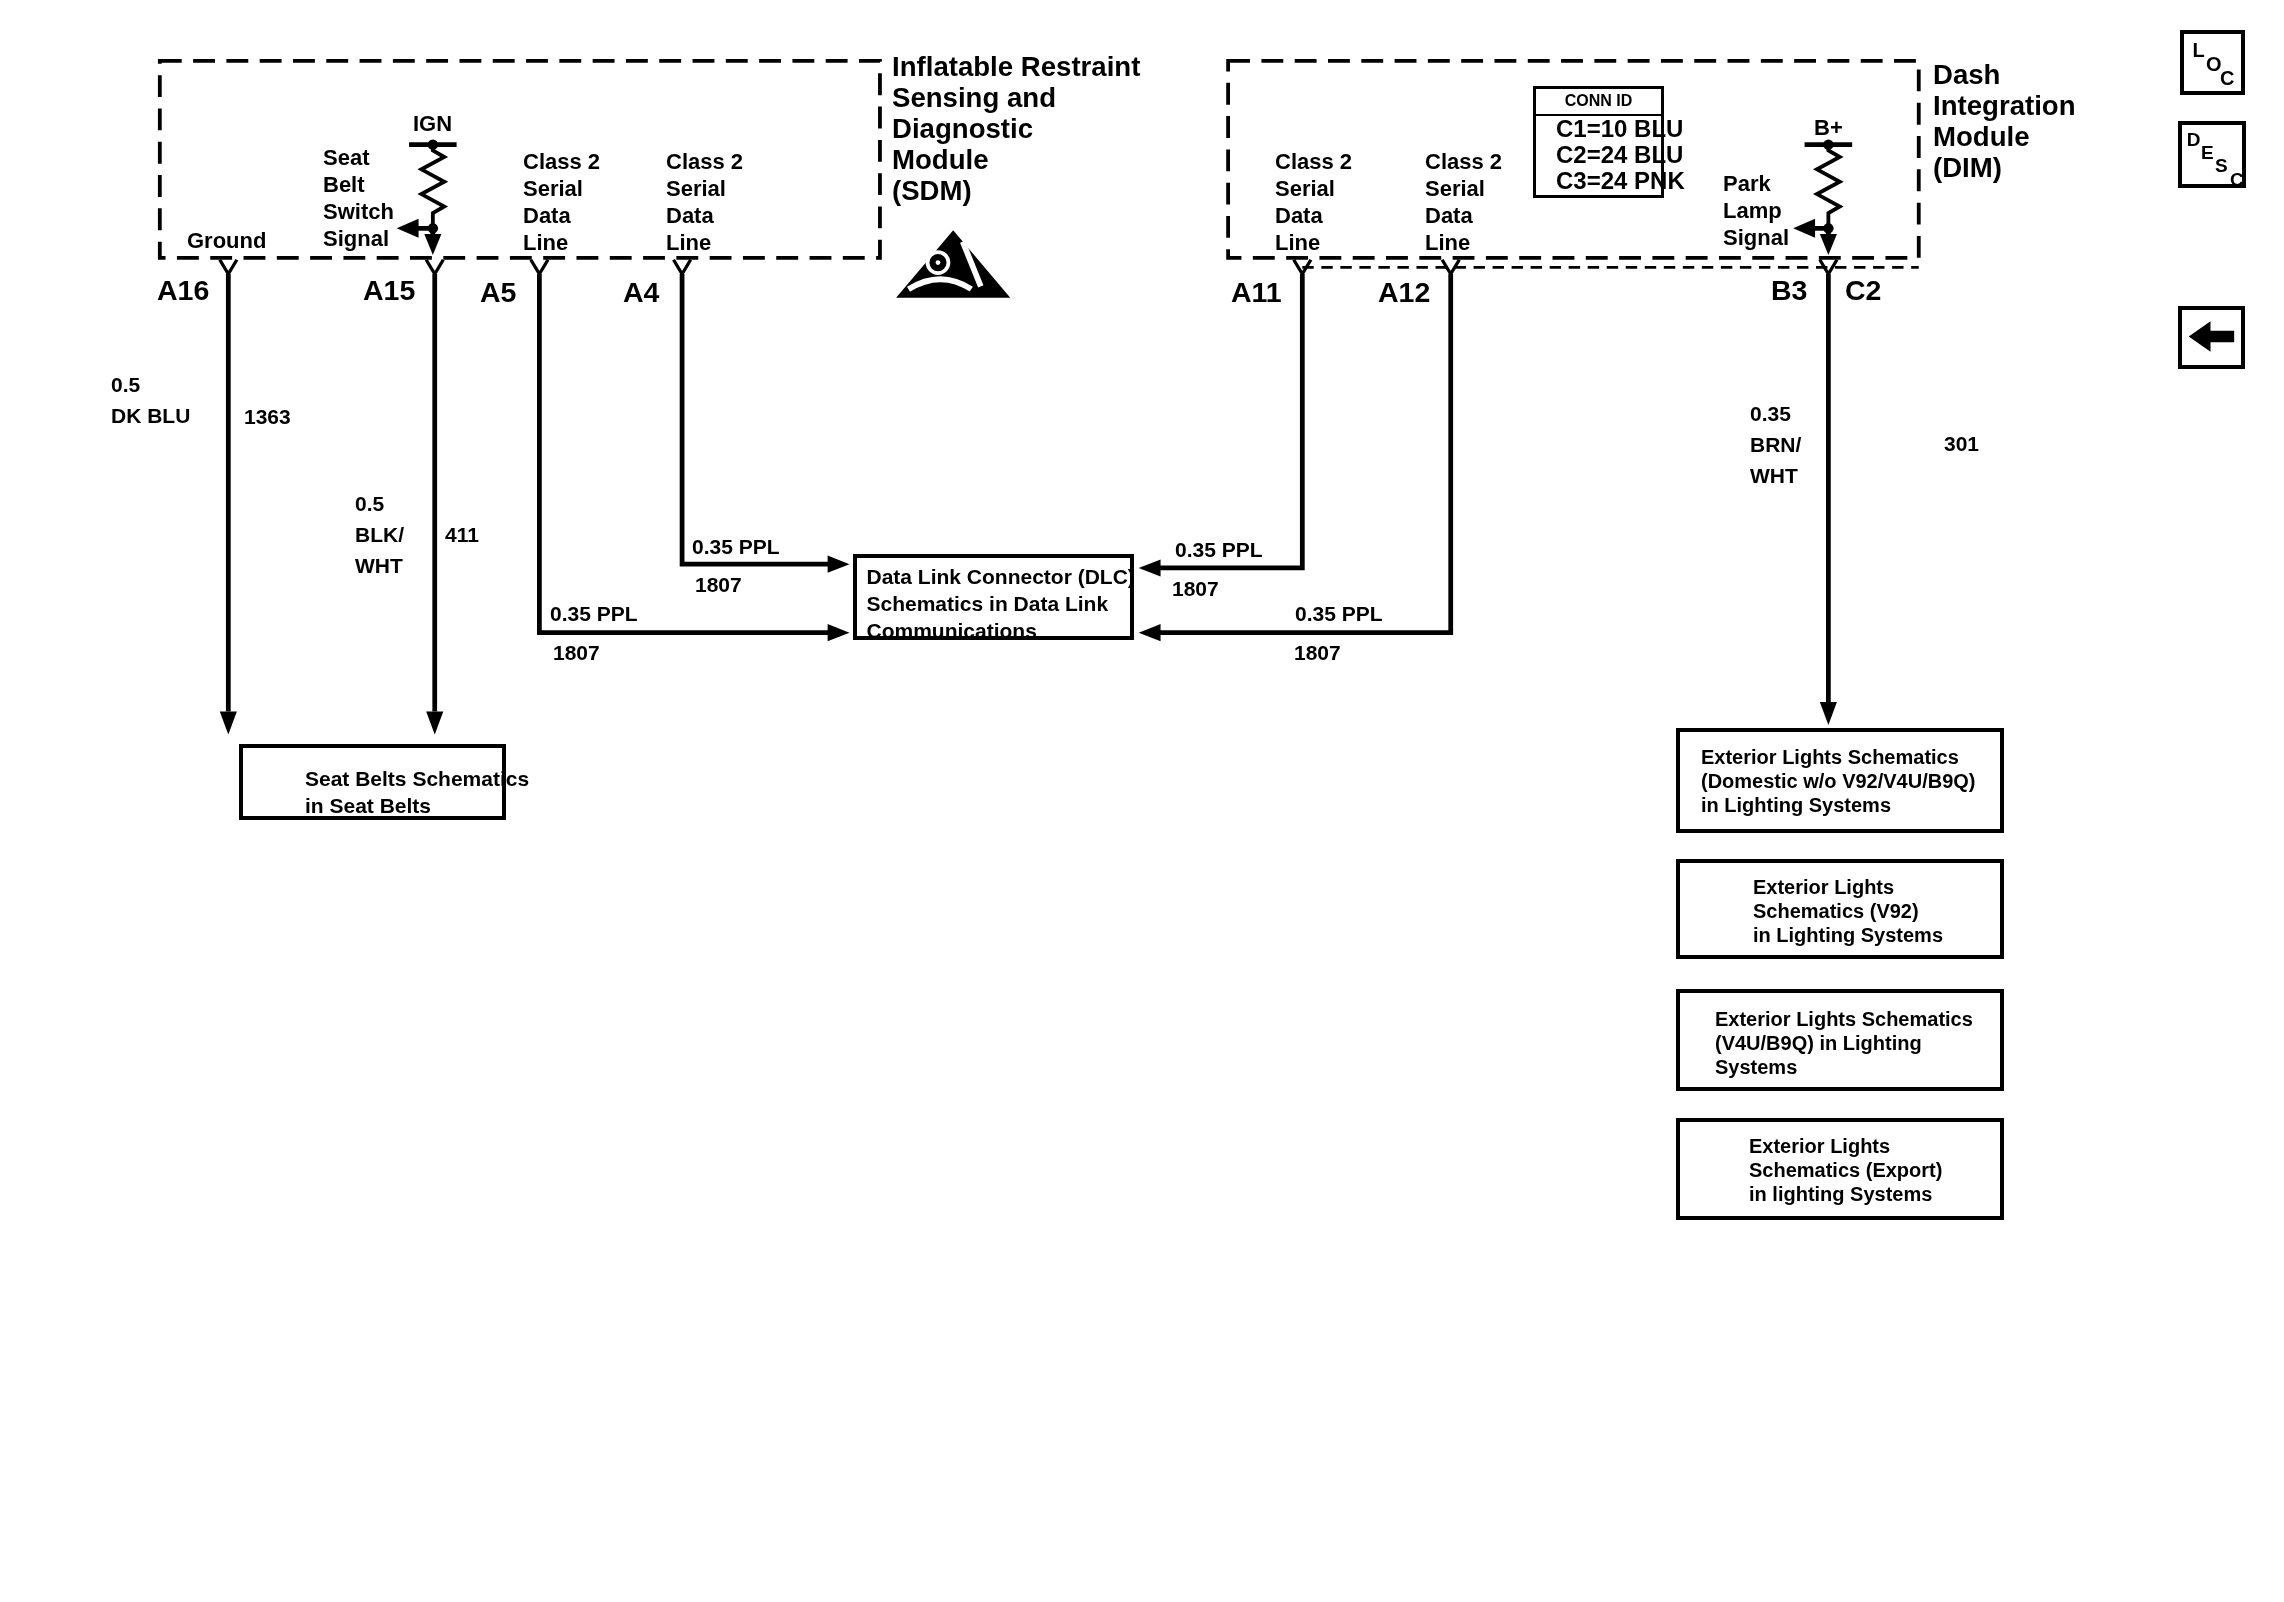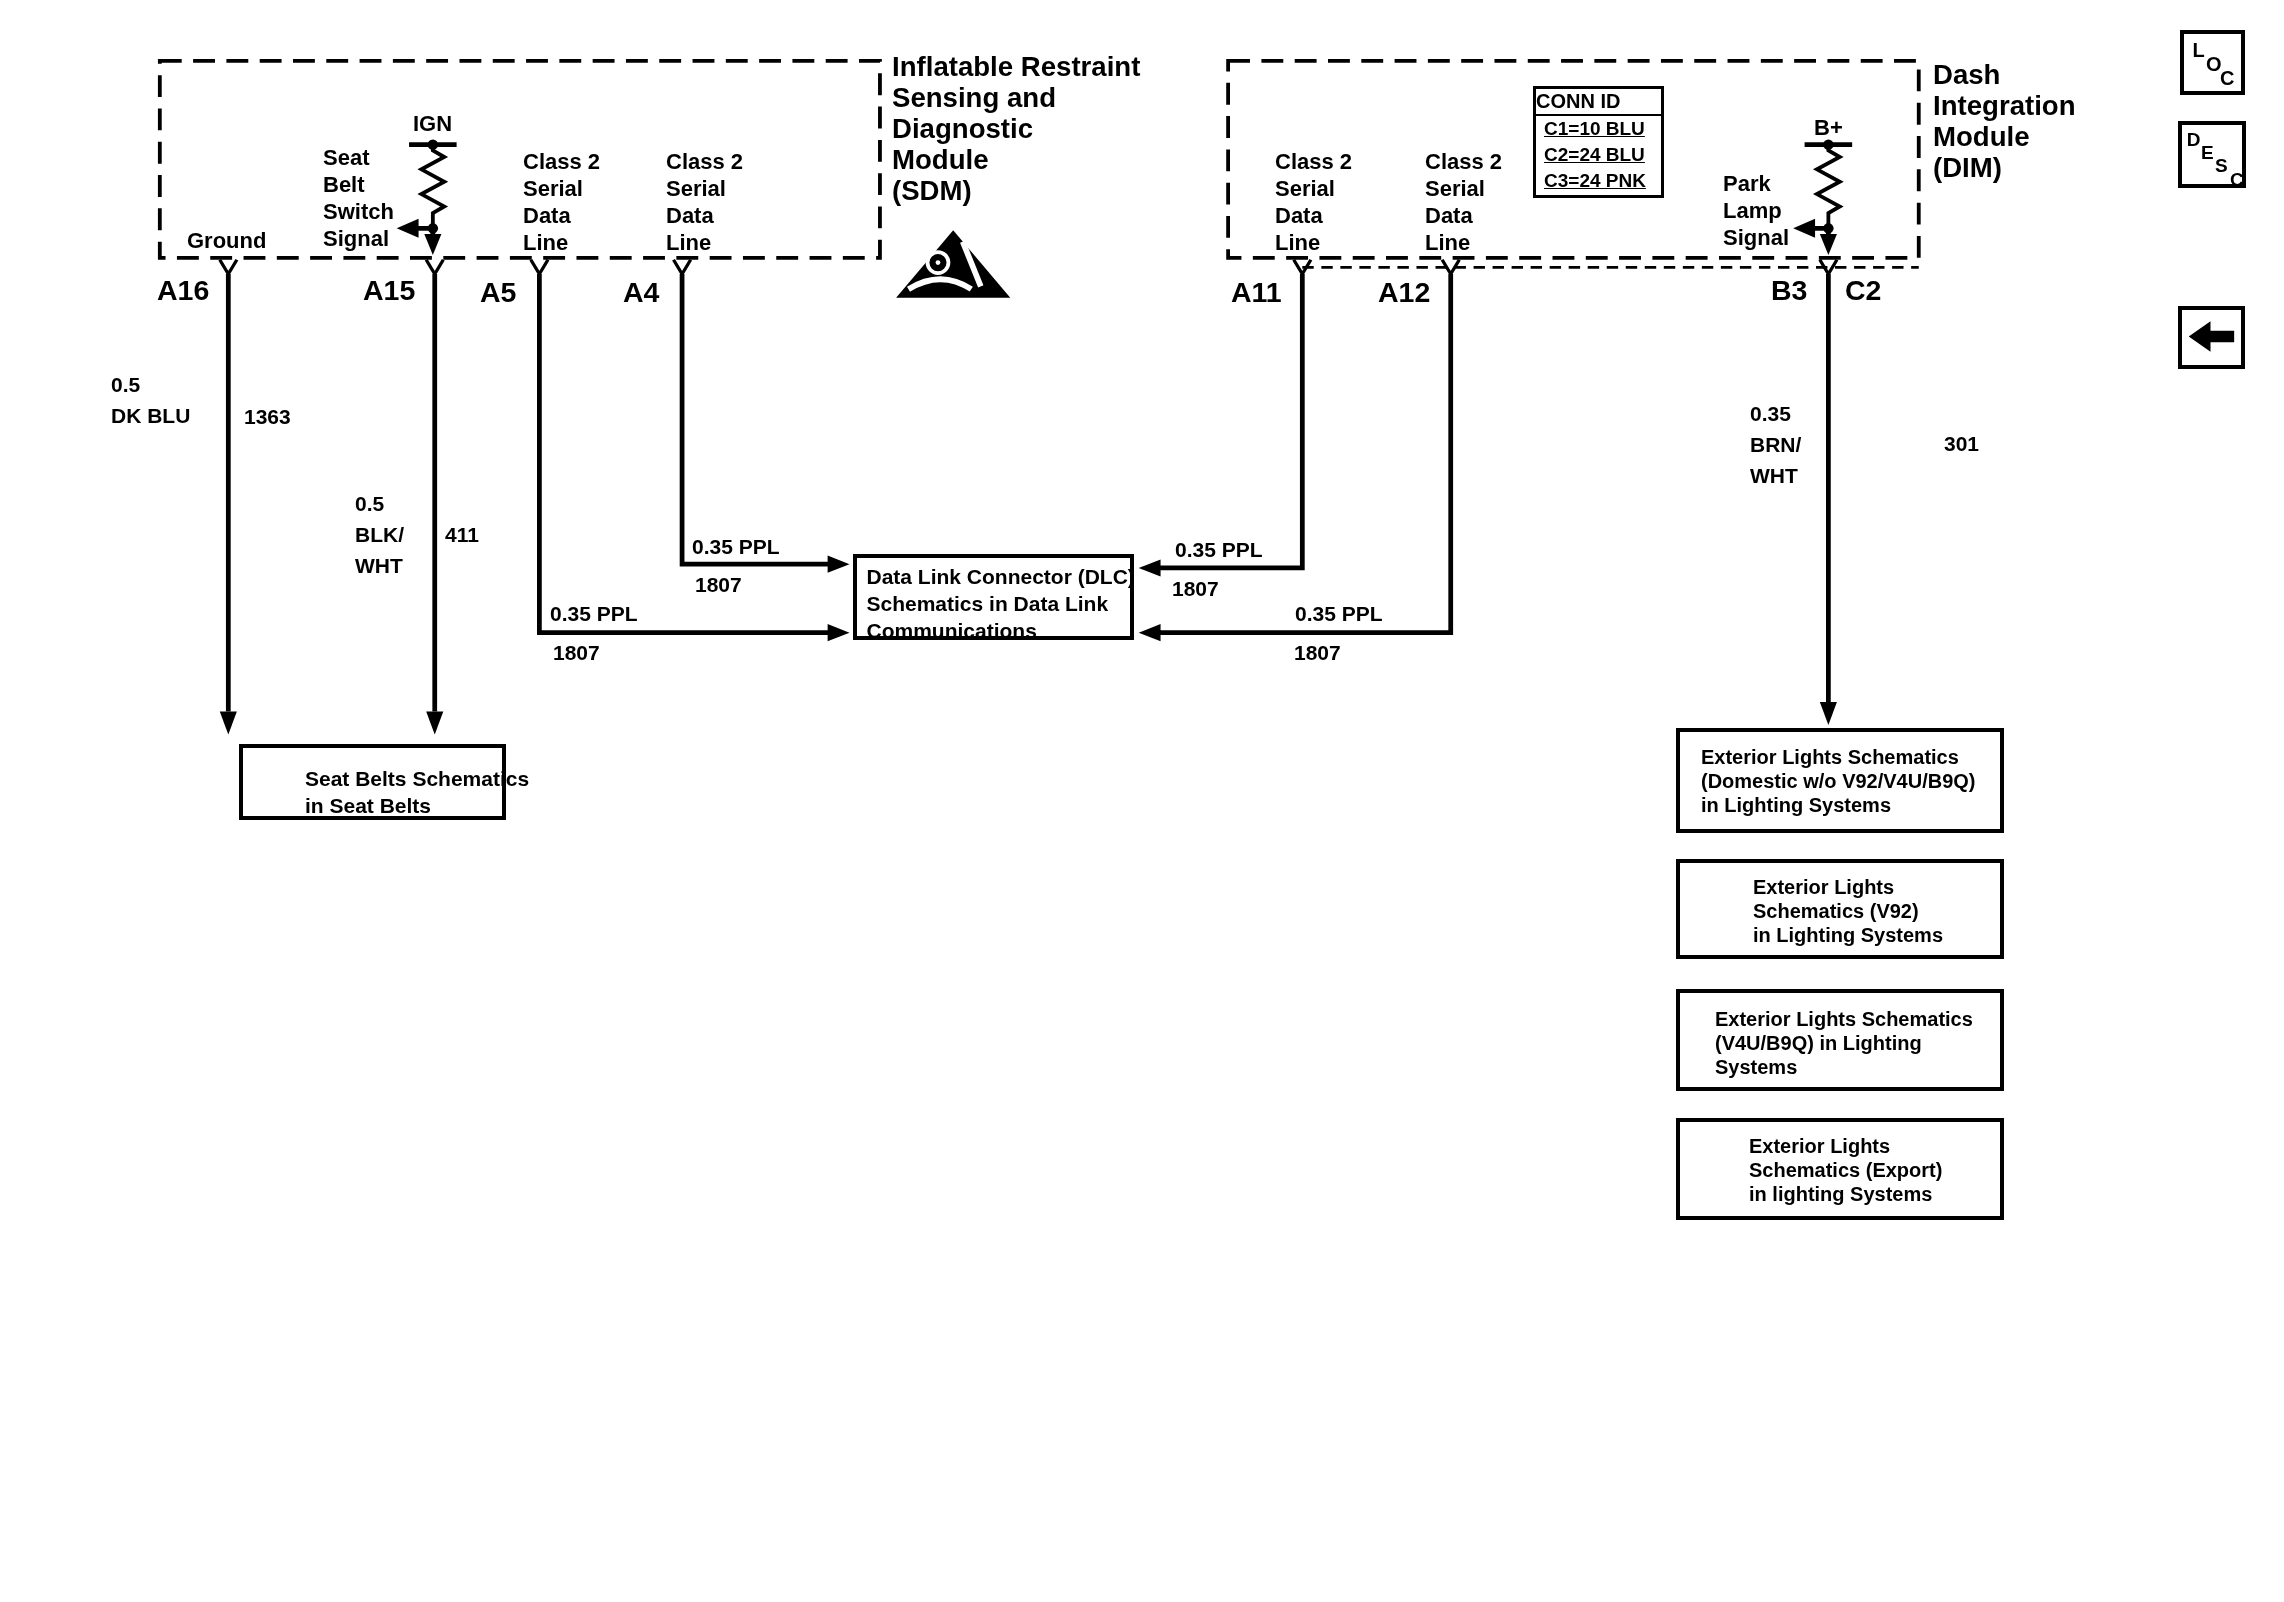--- a/index.html
+++ b/index.html
@@ -9,22 +9,22 @@
   .lbl{position:absolute;white-space:nowrap;}
   .t30{font-size:28.5px;line-height:28.5px;}
   .t29{font-size:27.6px;line-height:31px;}
   .t27{font-size:21px;line-height:31px;}
   .t23{font-size:22px;line-height:27px;}
   .rgt{text-align:left;}
   .refbox{position:absolute;border:4.8px solid #000;background:#fff;box-sizing:border-box;font-size:21px;line-height:27px;}
   .refbox .inner div{white-space:nowrap;}
   .extbox{font-size:20px;line-height:24px;}
   .connid{position:absolute;left:1533px;top:86px;width:131px;height:112px;border:3.8px solid #000;box-sizing:border-box;background:#fff;}
-  .connid .hdr{height:25px;border-bottom:2.9px solid #000;font-size:20px;line-height:24px;}
-  .connid .row{padding-left:8px;font-size:19px;line-height:26px;white-space:nowrap;text-decoration:underline;}
+  .connid .hdr{height:25px;border-bottom:2.9px solid #000;text-align:center;font-size:16px;line-height:24px;}
+  .connid .row{padding-left:20px;font-size:24px;line-height:26px;white-space:nowrap;}
   .btn{position:absolute;border:4.8px solid #000;background:#fff;box-sizing:border-box;cursor:pointer;}
   .btn span{position:absolute;font-size:20px;line-height:20px;}
 </style>
 </head>
 <body>
 
 <div class="stage">
 
   <svg class="layer" width="2285" height="1603" viewBox="0 0 2402 1685">
 

